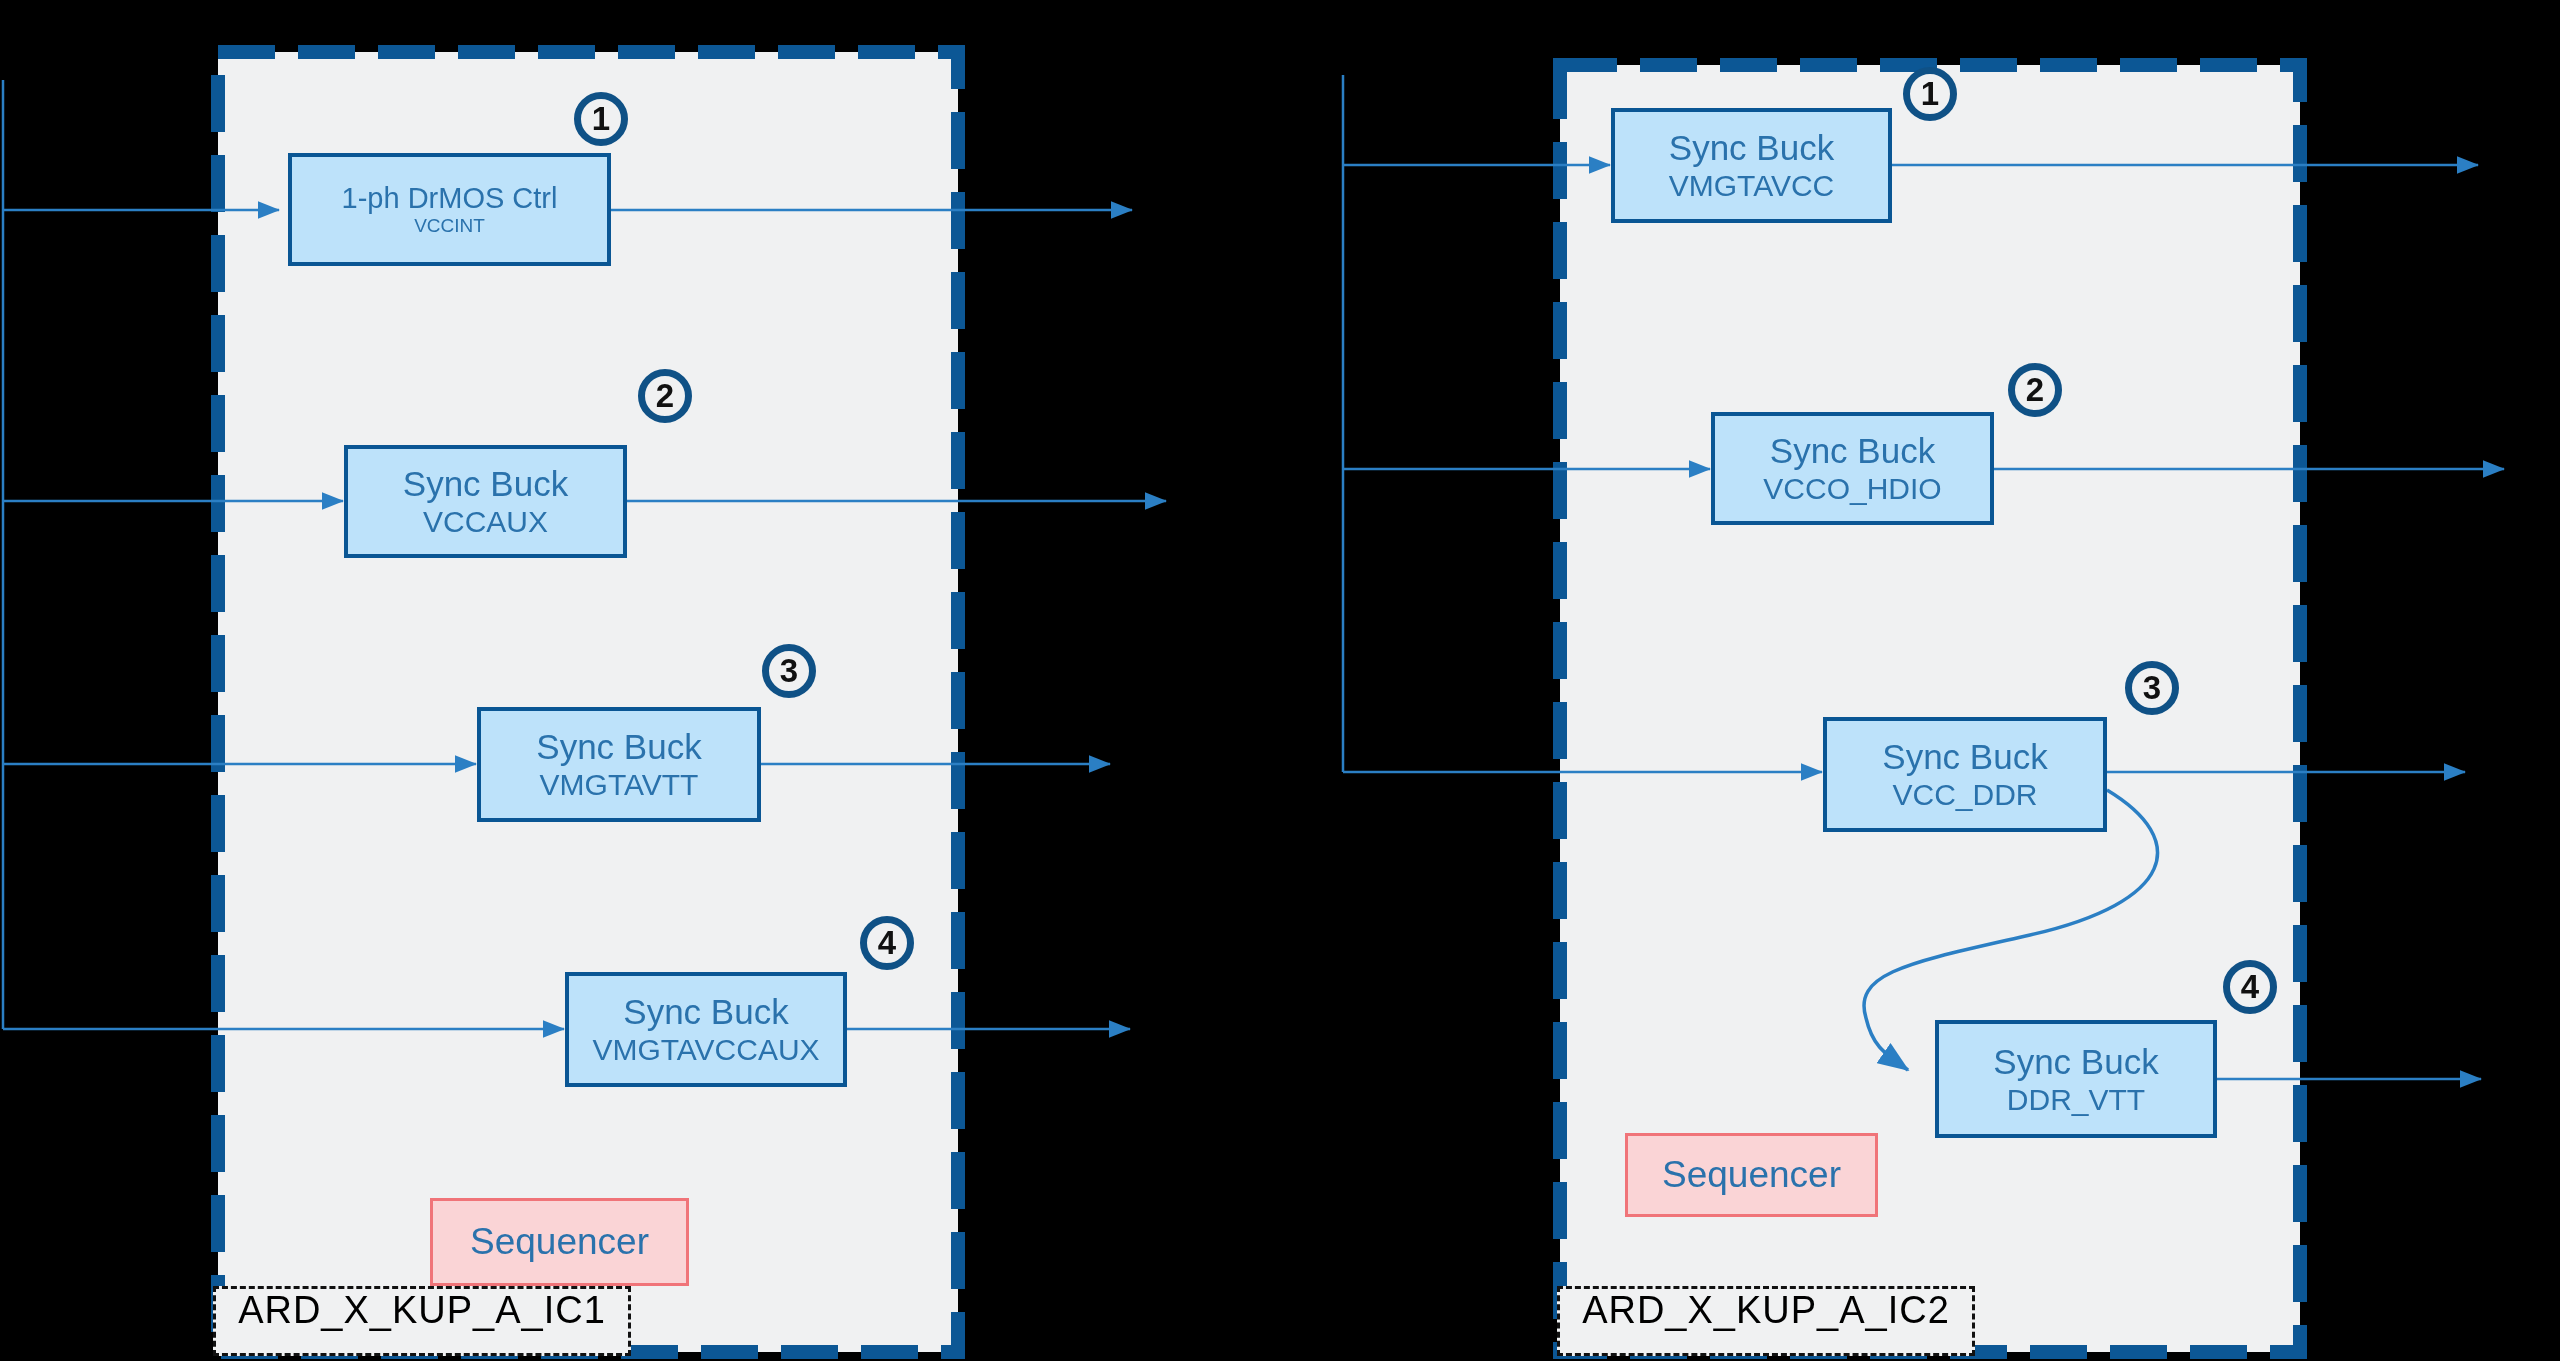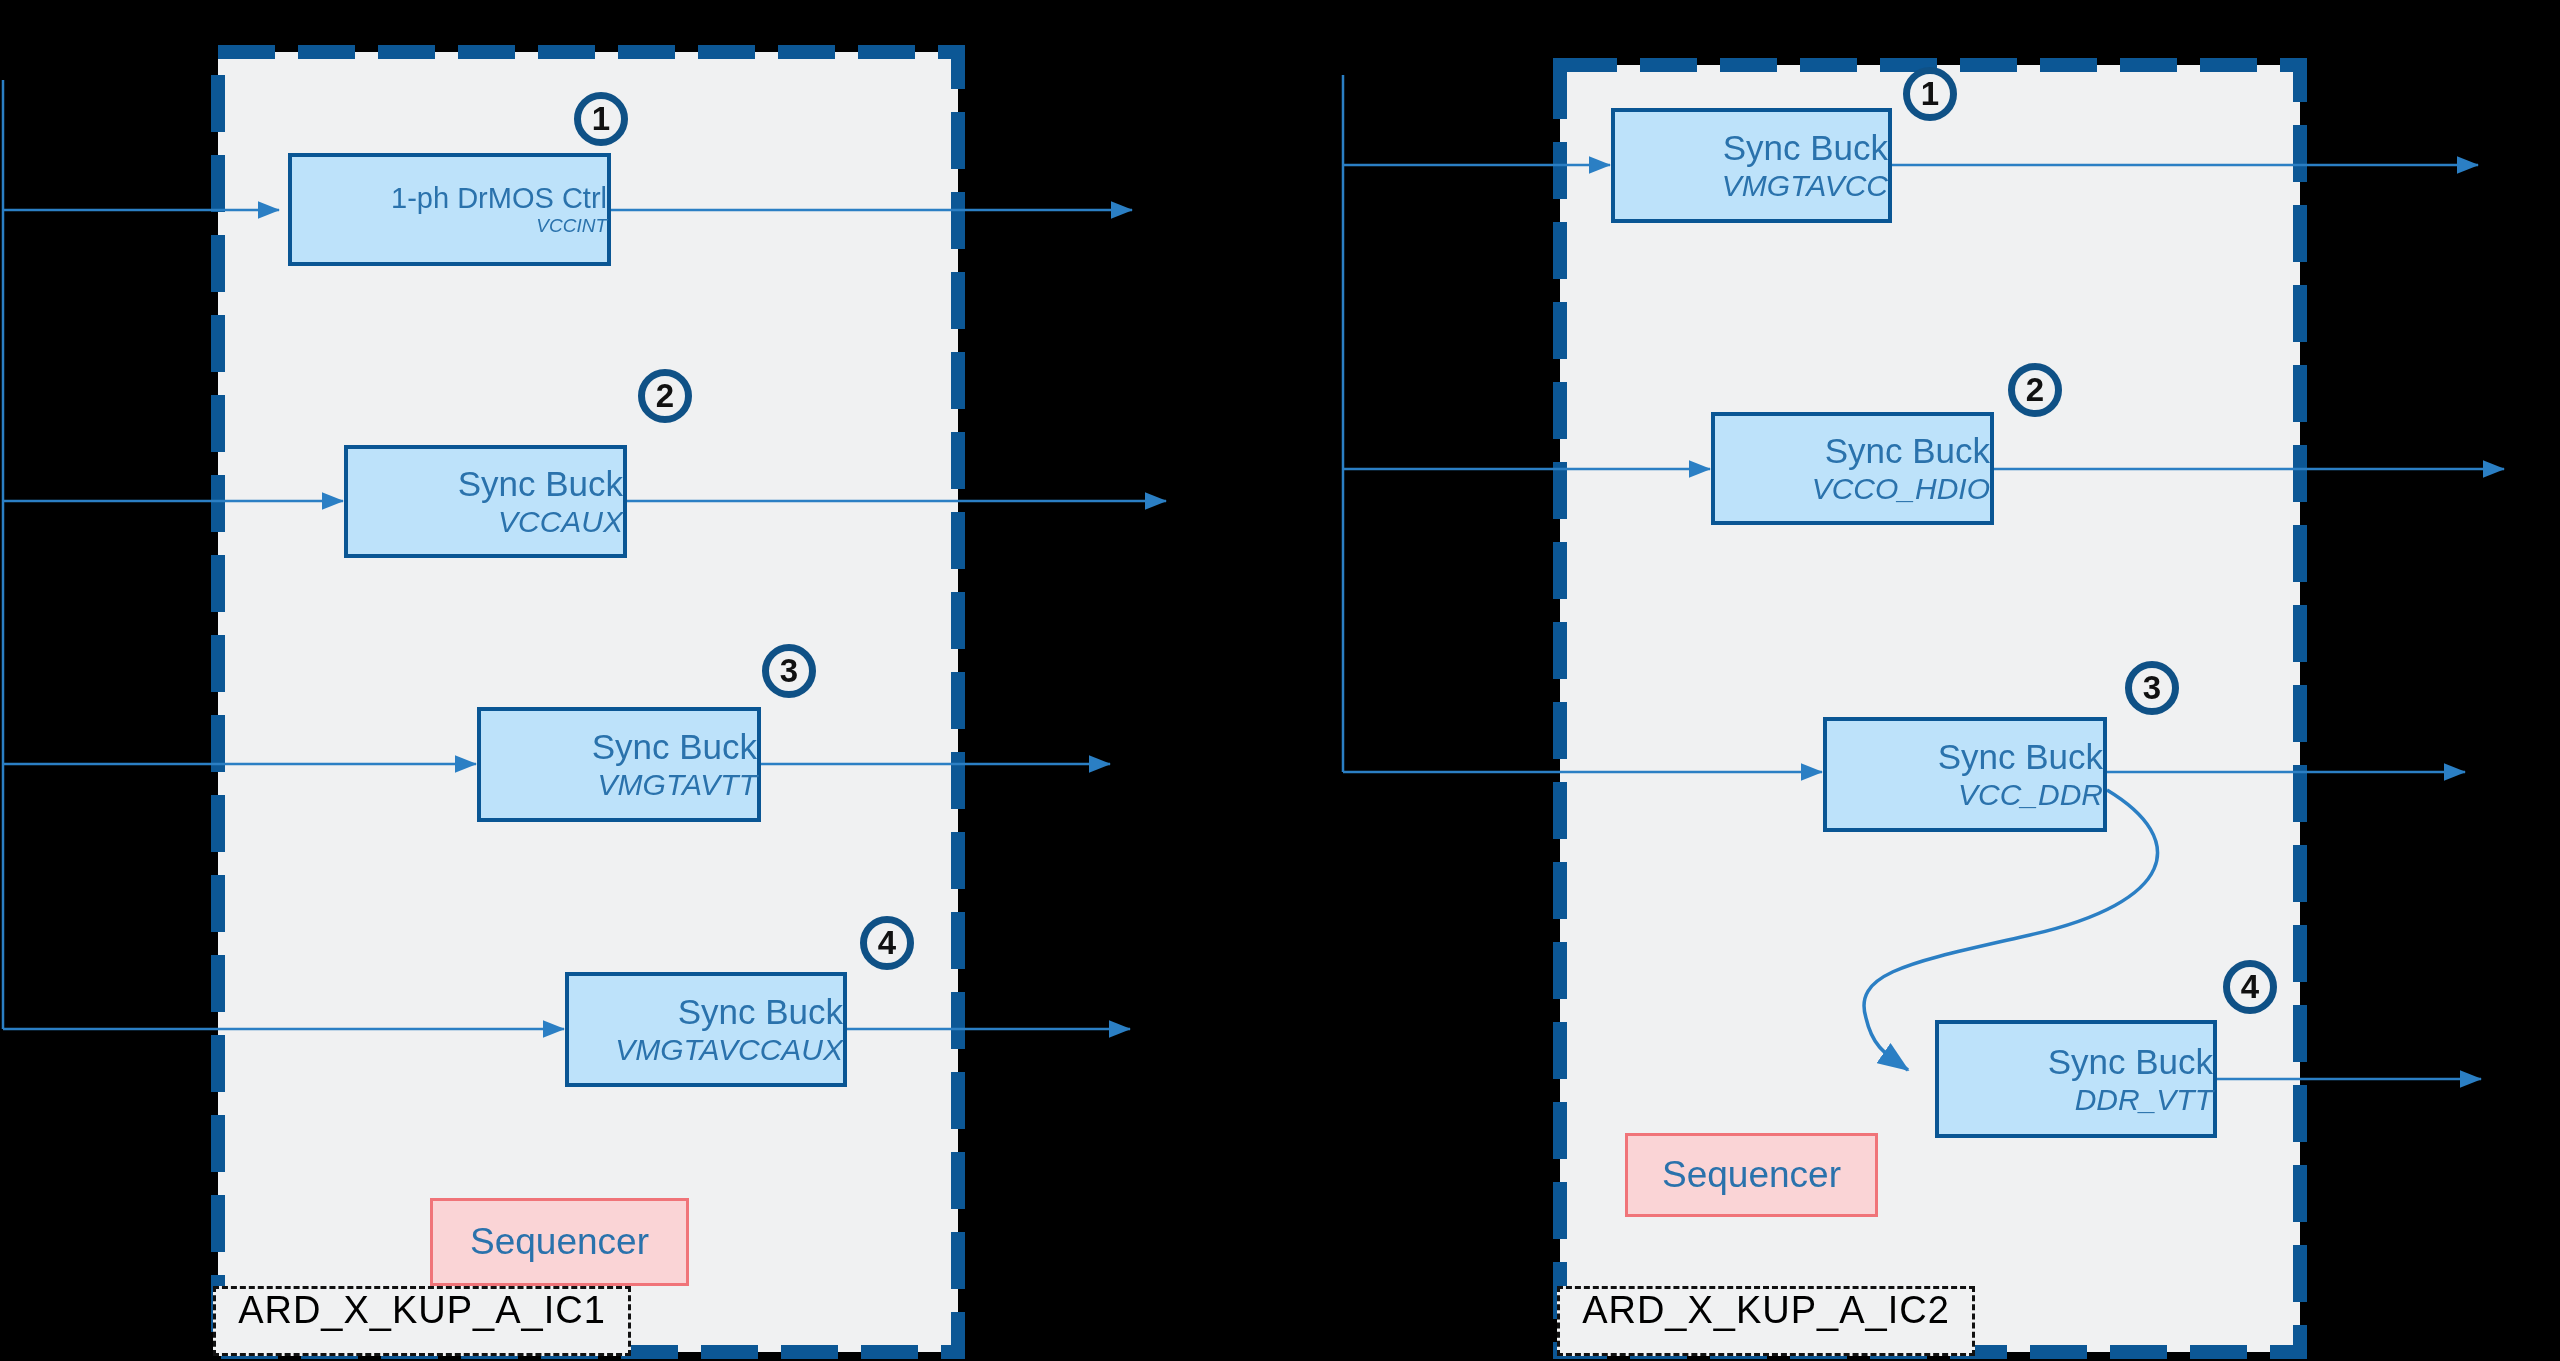--- a/index.html
+++ b/index.html
@@ -4,25 +4,25 @@
 <style>
   html,body{margin:0;padding:0;background:#000;}
   #stage{
     position:relative;width:2560px;height:1361px;background:#000;overflow:hidden;
     font-family:"Liberation Sans",sans-serif;
   }
   #wires{position:absolute;left:0;top:0;}
   .block{
     position:absolute;box-sizing:border-box;
     background:#BDE2FA;border:4px solid #0A5694;
-    display:flex;flex-direction:column;align-items:flex-end;justify-content:center;
+    display:flex;flex-direction:column;align-items:center;justify-content:center;
     color:#2A72AC;text-align:center;line-height:1.18;
   }
   .block .l1{font-size:35px;}
-  .block .l2{font-size:30px;font-style:italic;}
+  .block .l2{font-size:30px;}
   .block.small .l1{font-size:29px;}
   .block.small .l2{font-size:19px;}
   .numcircle{
     position:absolute;box-sizing:border-box;width:54px;height:54px;border-radius:50%;
     border:7px solid #0F5186;display:flex;align-items:center;justify-content:center;
     color:#111;font-size:33px;font-weight:bold;background:transparent;
   }
   .sequencer{
     position:absolute;box-sizing:border-box;
     background:#FAD4D6;border:3px solid #F07479;

